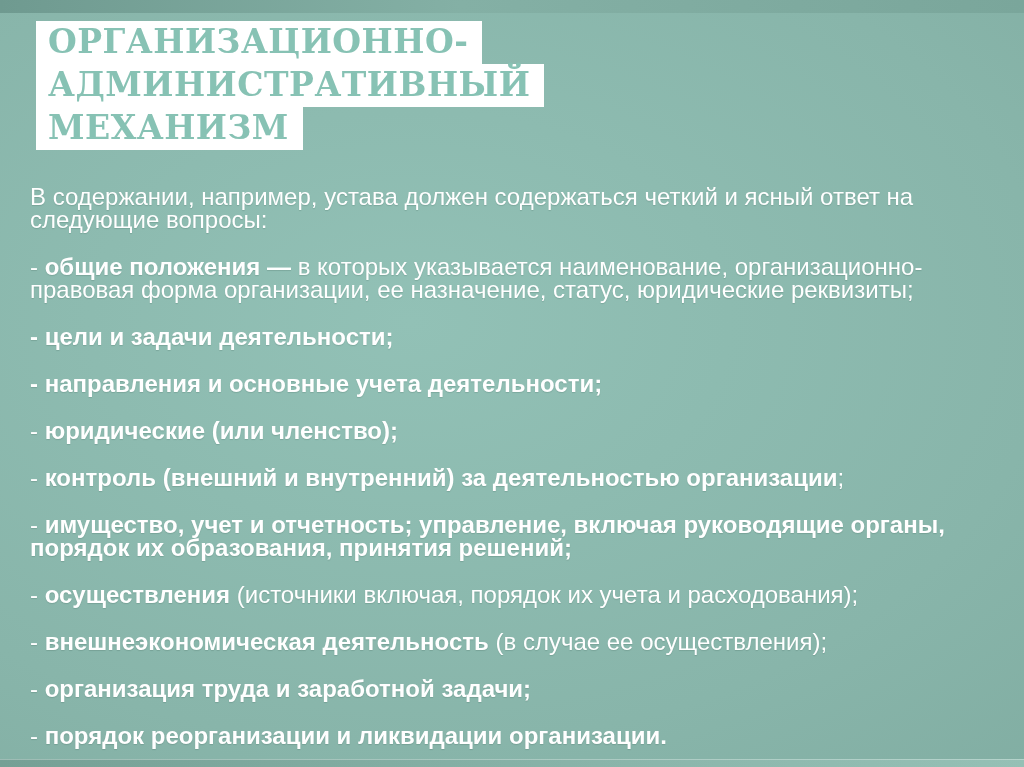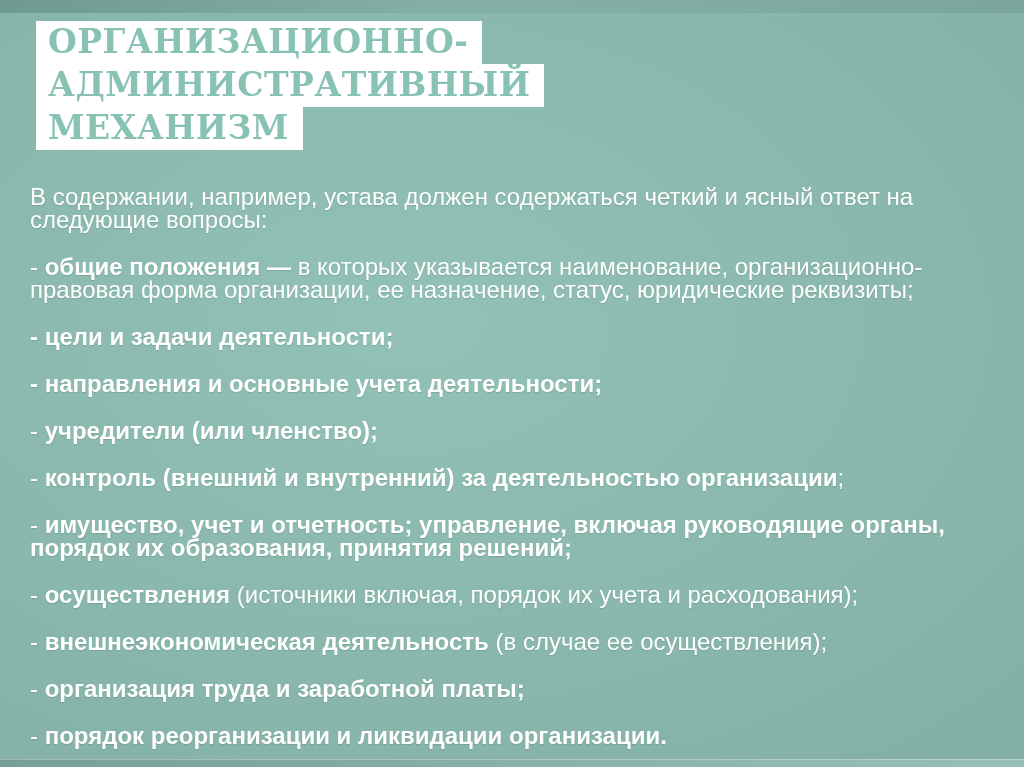--- a/index.html
+++ b/index.html
@@ -68,22 +68,22 @@
   <span class="hl">ОРГАНИЗАЦИОННО-</span>
   <span class="hl">АДМИНИСТРАТИВНЫЙ</span>
   <span class="hl">МЕХАНИЗМ</span>
 </div>
 
 <div class="body-text" id="slide-body">
     <p class="para"><span>В содержании, например, устава должен содержаться четкий и ясный ответ на следующие вопросы:</span></p>
     <p class="para"><span>- </span><span class="b">общие положения —</span><span> в которых указывается наименование, организационно-правовая форма организации, ее назначение, статус, юридические реквизиты;</span></p>
     <p class="para"><span class="b">- цели и задачи деятельности;</span></p>
     <p class="para"><span class="b">- направления и основные учета деятельности;</span></p>
-    <p class="para"><span>- </span><span class="b">учредители (или членство);</span></p>
+    <p class="para"><span>- </span><span class="b">юридические (или членство);</span></p>
     <p class="para"><span>- </span><span class="b">контроль (внешний и внутренний) за деятельностью организации</span><span>;</span></p>
     <p class="para"><span>- </span><span class="b">имущество, учет и отчетность; управление, включая руководящие органы, порядок их образования, принятия решений;</span></p>
     <p class="para"><span>- </span><span class="b">осуществления</span><span> (источники включая, порядок их учета и расходования);</span></p>
     <p class="para"><span>- </span><span class="b">внешнеэкономическая деятельность</span><span> (в случае ее осуществления);</span></p>
-    <p class="para"><span>- </span><span class="b">организация труда и заработной платы;</span></p>
+    <p class="para"><span>- </span><span class="b">организация труда и заработной задачи;</span></p>
     <p class="para"><span>- </span><span class="b">порядок реорганизации и ликвидации организации.</span></p>
   </div>
 
 <div class="bottom-strip"></div>
 
 </body></html>

